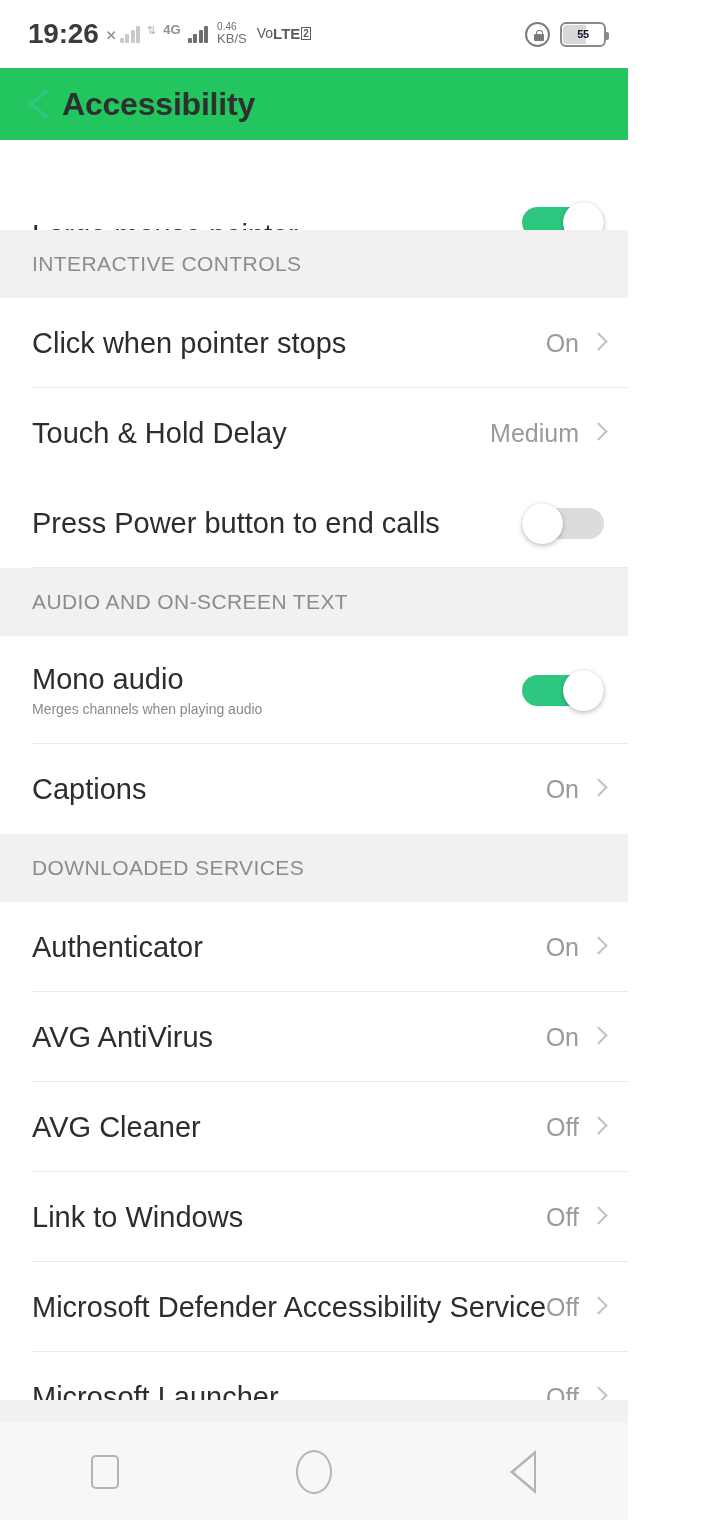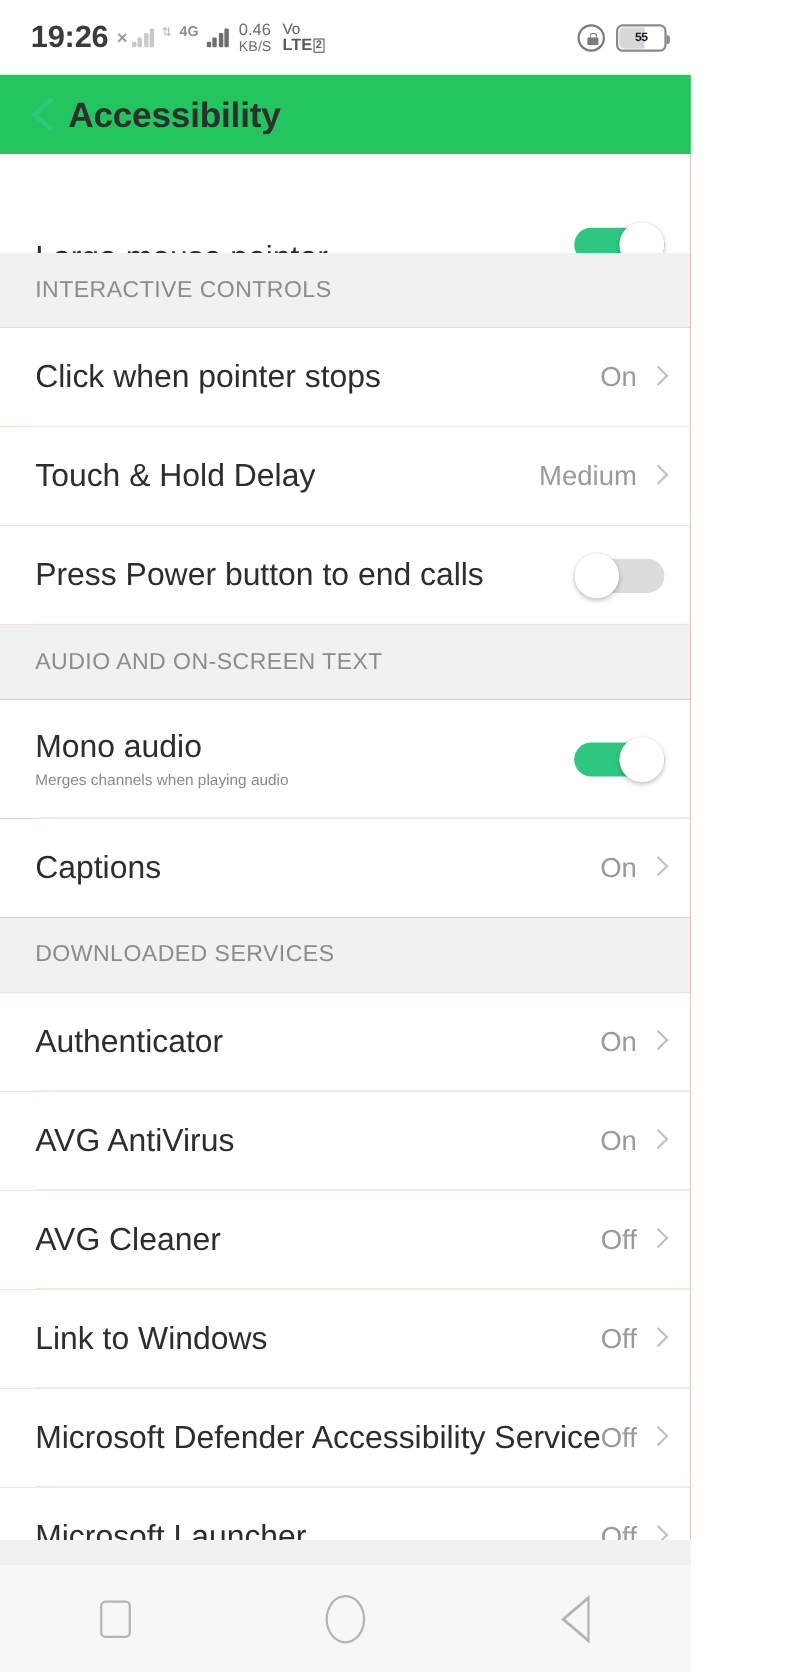--- a/index.html
+++ b/index.html
@@ -64,25 +64,25 @@
     align-self: flex-start;
     margin-top: 4px;
   }
   .sb-rate {
     display: flex;
     flex-direction: column;
     line-height: 1.02;
     margin-left: 2px;
     color: #6e6e6e;
   }
-  .sb-rate .r1 { font-size: 15px; font-weight: 400; }
+  .sb-rate .r1 { font-size: 10px; font-weight: 400; }
   .sb-rate .r2 { font-size: 13px; font-weight: 400; }
   .sb-volte {
     display: flex;
-    flex-direction: column;
+    flex-direction: row;
     line-height: 1.02;
     margin-left: 3px;
     color: #5c5c5c;
   }
   .sb-volte .v1 { font-size: 14px; font-weight: 400; }
   .sb-volte .v2 { font-size: 15px; font-weight: 700; display: flex; align-items: center; gap: 1px; }
   .sb-volte .v2 .simbox {
     display: inline-block;
     border: 1.6px solid #5c5c5c;
     font-size: 10px;

